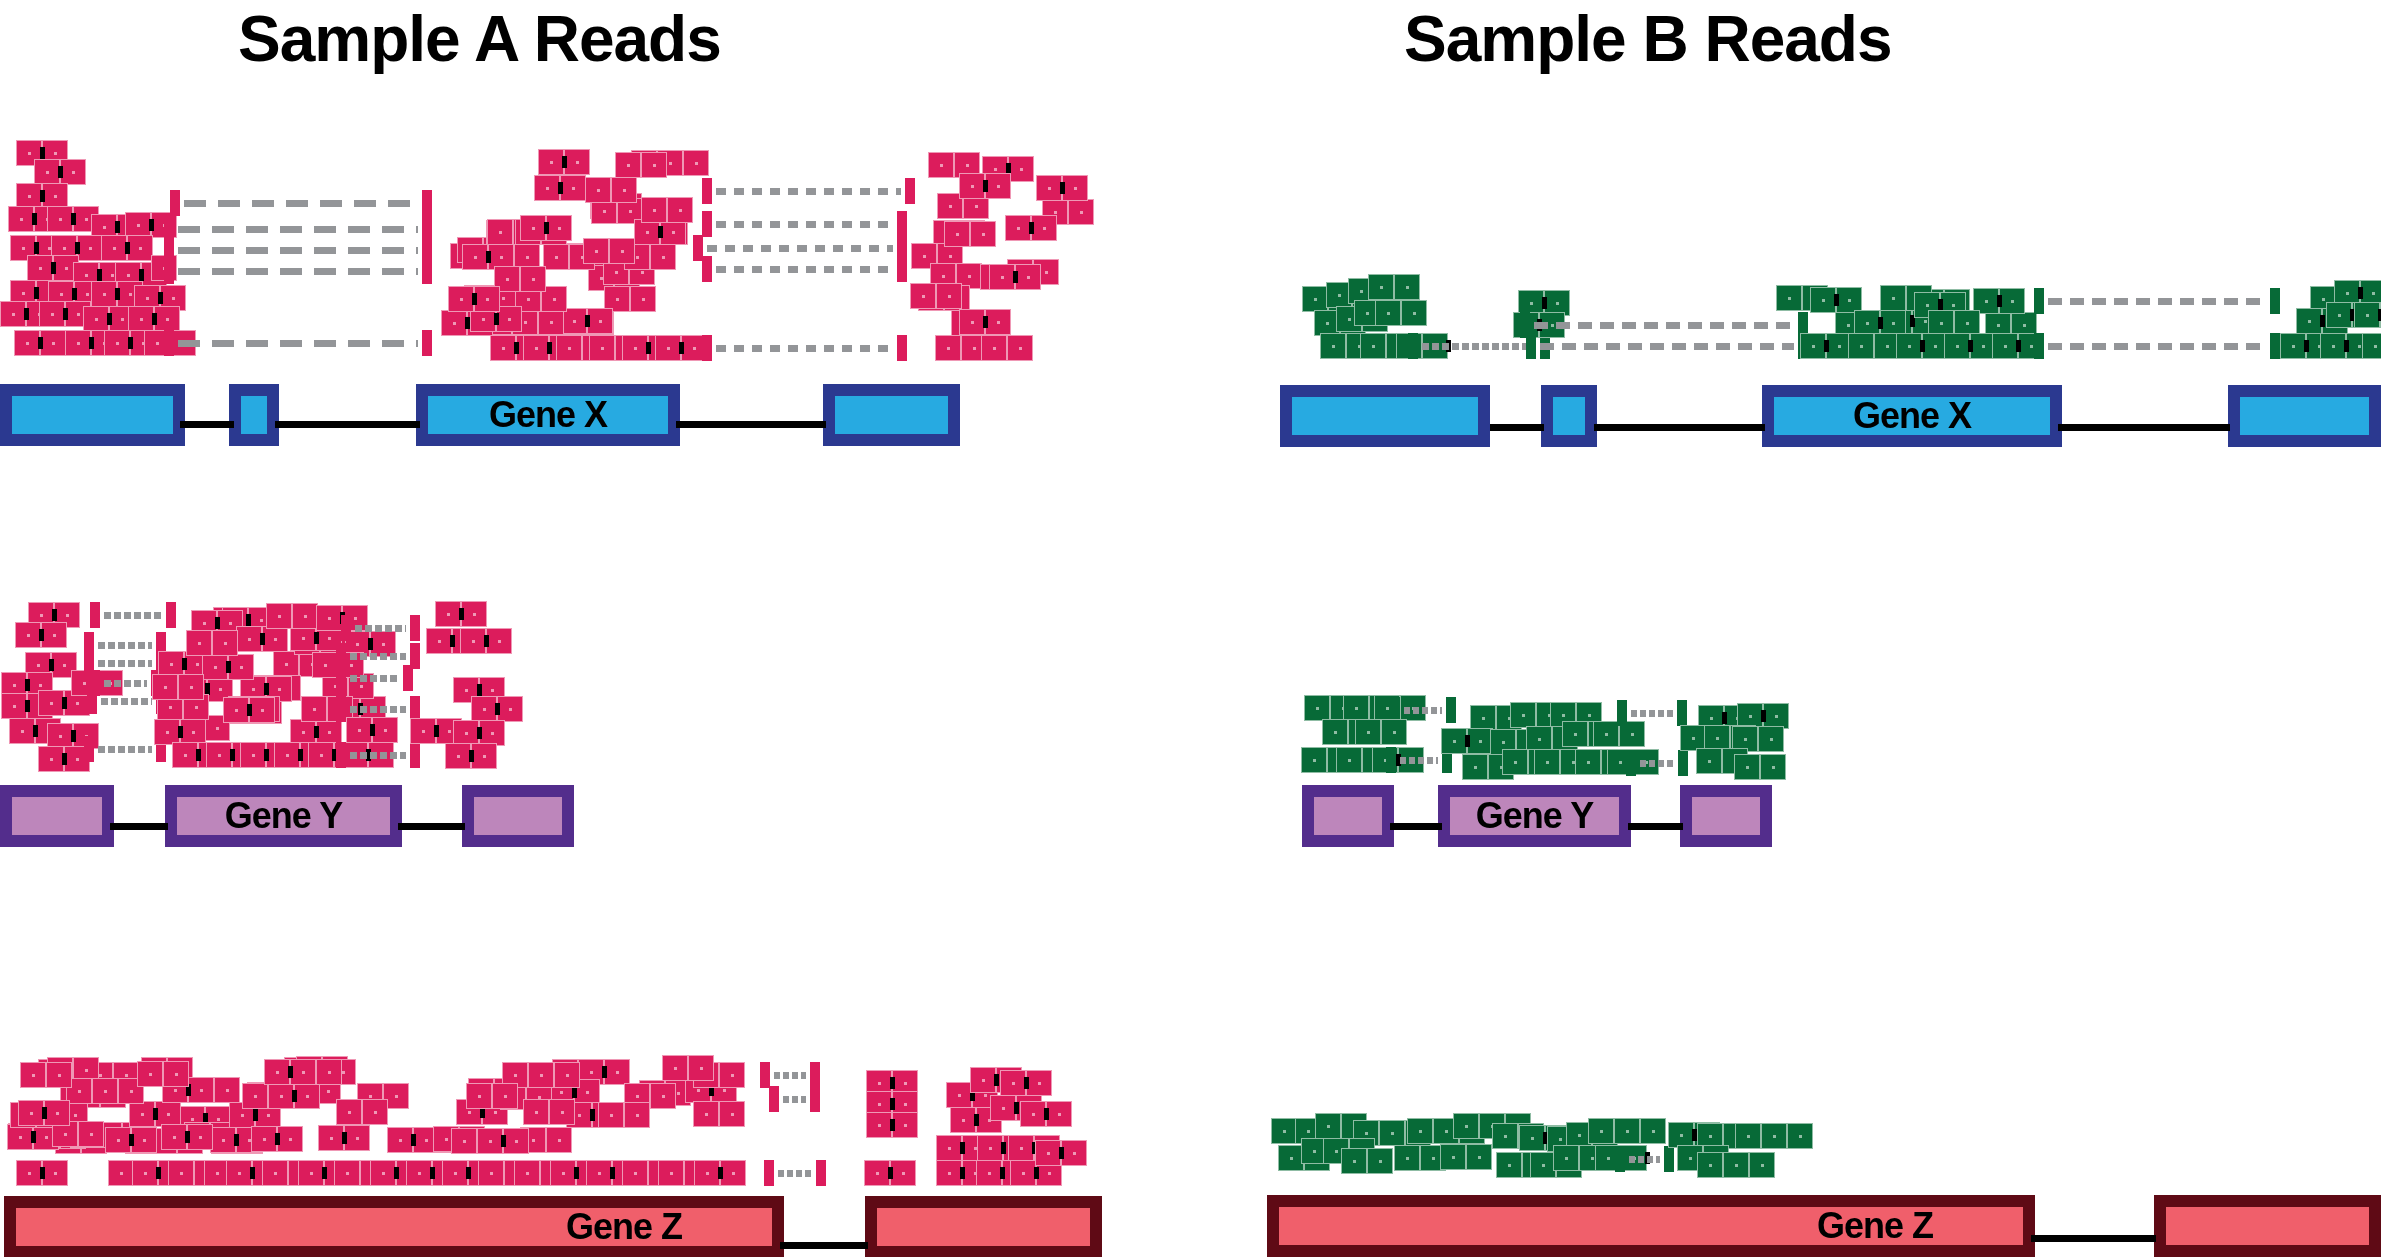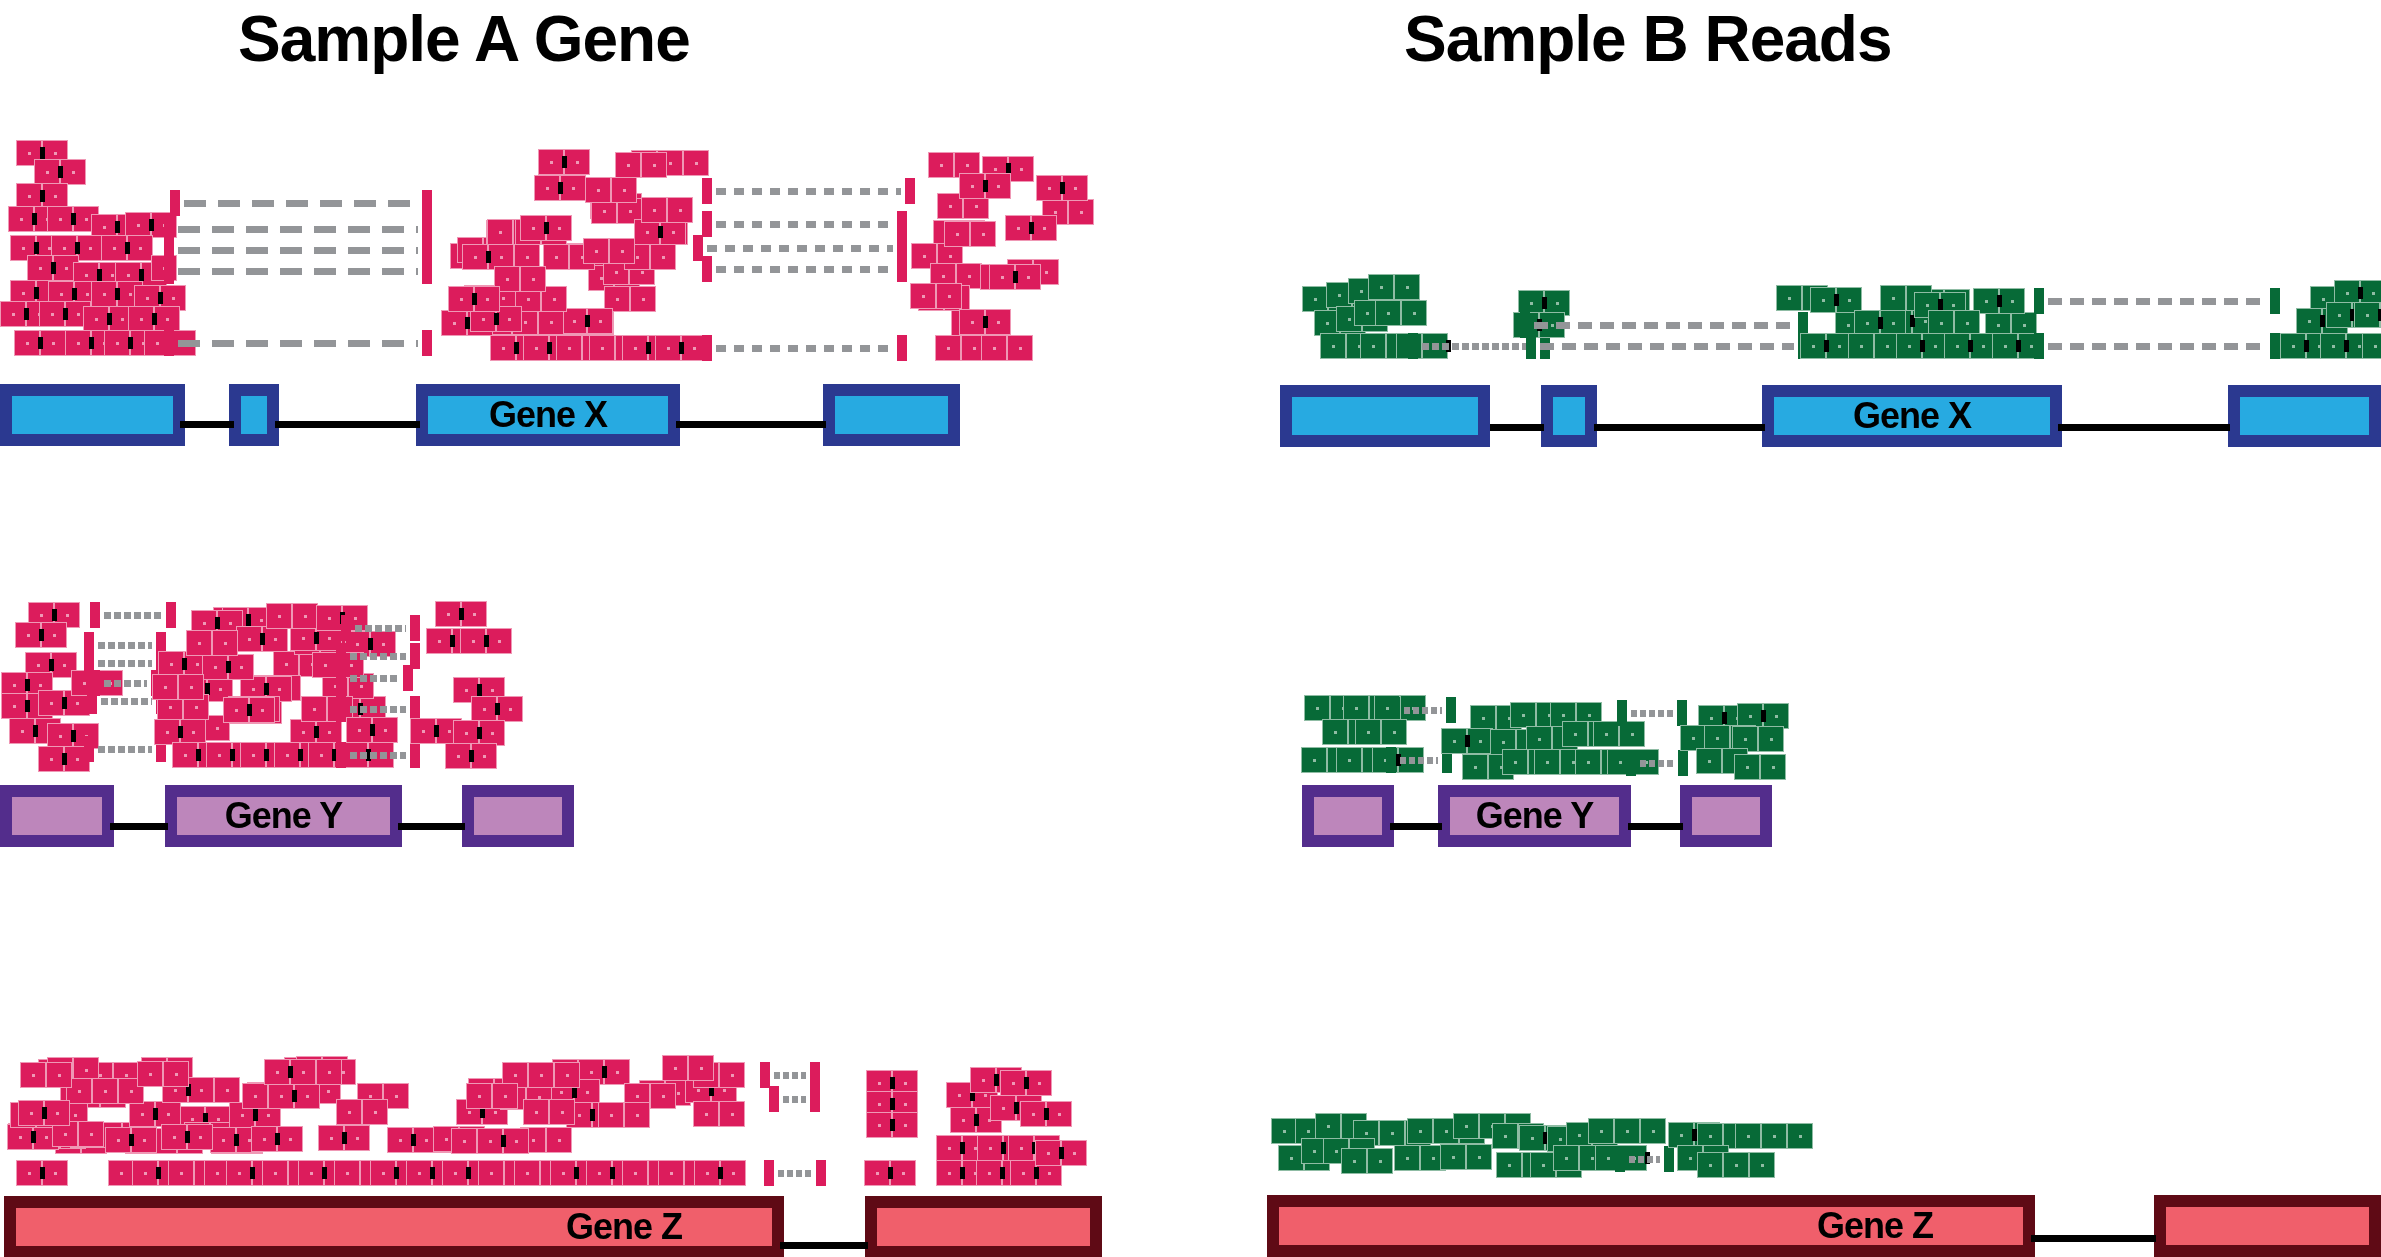--- a/index.html
+++ b/index.html
@@ -15,21 +15,21 @@
   .read .blk { width:26px; height:26px; box-sizing:border-box; border:1px solid rgba(255,255,255,0.55); position:relative; }
   .read .blk::after { content:""; position:absolute; left:11px; top:11px; width:3px; height:3px; background:rgba(255,255,255,0.55); }
   .read .mm { position:absolute; top:7px; width:5px; height:12px; background:#000; }
   .junc { position:absolute; height:26px; display:flex; align-items:center; }
   .junc .cap { width:10px; height:26px; flex:0 0 auto; }
   .junc .dash { flex:1 1 auto; height:7px; }
 </style>
 </head>
 <body>
 
-<div class="title" id="title-a">Sample A Gene</div>
+<div class="title" id="title-a">Sample A Reads</div>
 <div class="title" id="title-b">Sample B Reads</div>
 
 <div class="panel" id="p-a-x" style="left:0;top:140px;width:1100px;height:310px;">
     <div class="exon" style="left: 0px; top: 244px; width: 185px; height: 62px; background: rgb(39, 170, 225); border: 12px solid rgb(43, 57, 144);"></div>
     <div class="exon" style="left: 229px; top: 244px; width: 50px; height: 62px; background: rgb(39, 170, 225); border: 12px solid rgb(43, 57, 144);"></div>
     <div class="exon" style="left: 416px; top: 244px; width: 264px; height: 62px; background: rgb(39, 170, 225); border: 12px solid rgb(43, 57, 144);">
       <div class="exon-label" style="left: 0px; right: 0px;">Gene X</div>
     </div>
     <div class="exon" style="left: 823px; top: 244px; width: 137px; height: 62px; background: rgb(39, 170, 225); border: 12px solid rgb(43, 57, 144);"></div>
     <div class="intron" style="left: 180px; top: 281px; width: 54px; background: rgb(0, 0, 0);"></div>

